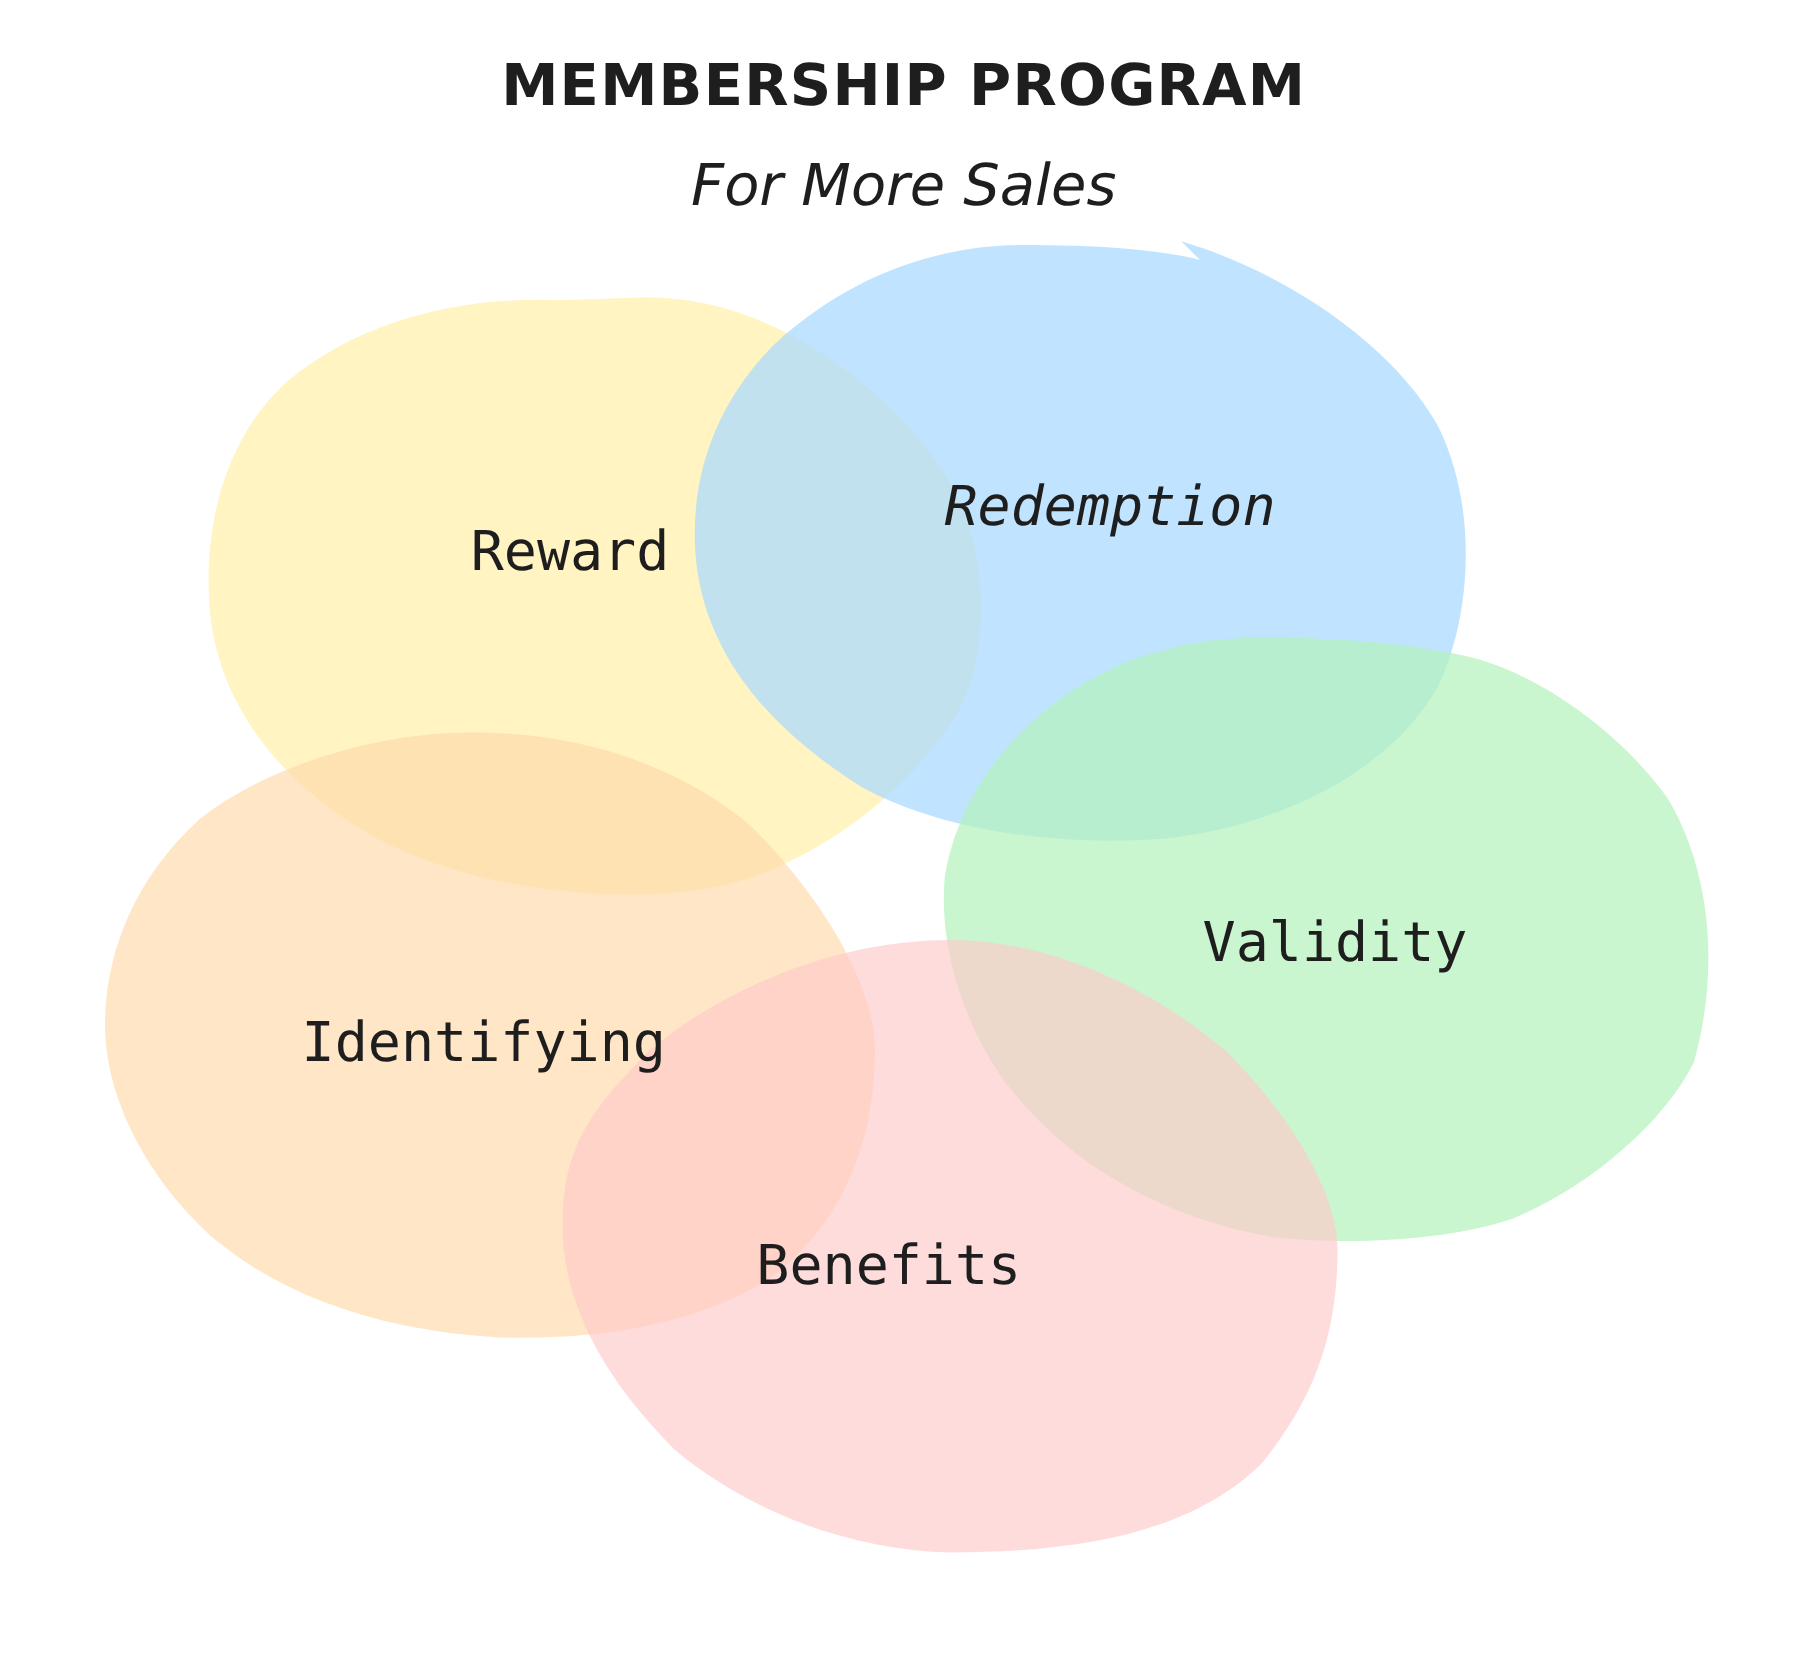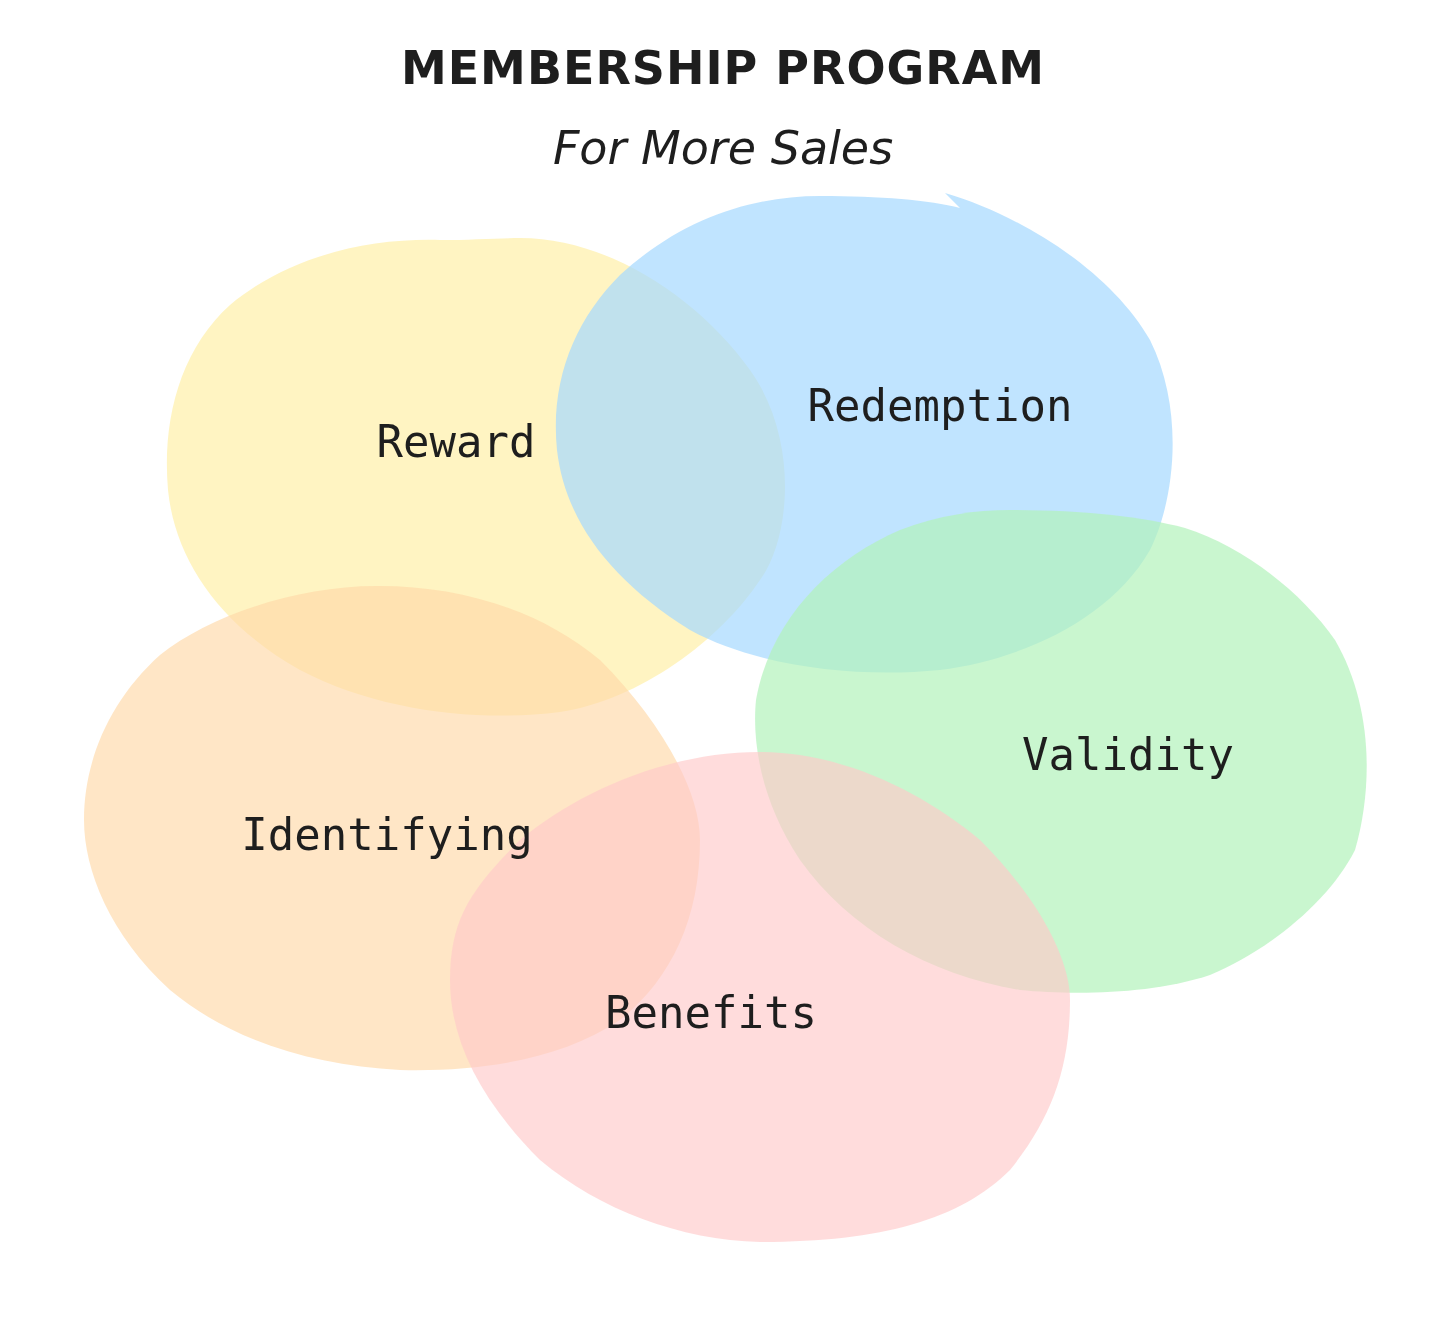--- a/index.html
+++ b/index.html
@@ -114,18 +114,18 @@
          C 1040 900, 1070 960, 1070 1000
          C 1070 1070, 1050 1120, 1010 1170
          C 960 1220, 880 1242, 760 1242
          C 680 1240, 600 1210, 540 1160
          C 480 1100, 450 1040, 450 980
          C 450 920, 470 890, 520 840
          C 580 790, 670 752, 760 752 Z" fill="#ffc9c9" fill-opacity="0.65"></path>
   </svg>
 
   <div class="label" style="left:456px; top:442px;">Reward</div>
-  <div class="label" style="left:940px; top:406px;">Redemption</div>
-  <div class="label" style="left:1128px; top:755px;">Validity</div>
+  <div class="label" style="left:888px; top:406px;font-style:italic;">Redemption</div>
+  <div class="label" style="left:1068px; top:755px;">Validity</div>
   <div class="label" style="left:387px; top:835px;">Identifying</div>
   <div class="label" style="left:675px; top:1013px;margin-left:36px;">Benefits</div>
 
 </div>
 
 </body></html>

